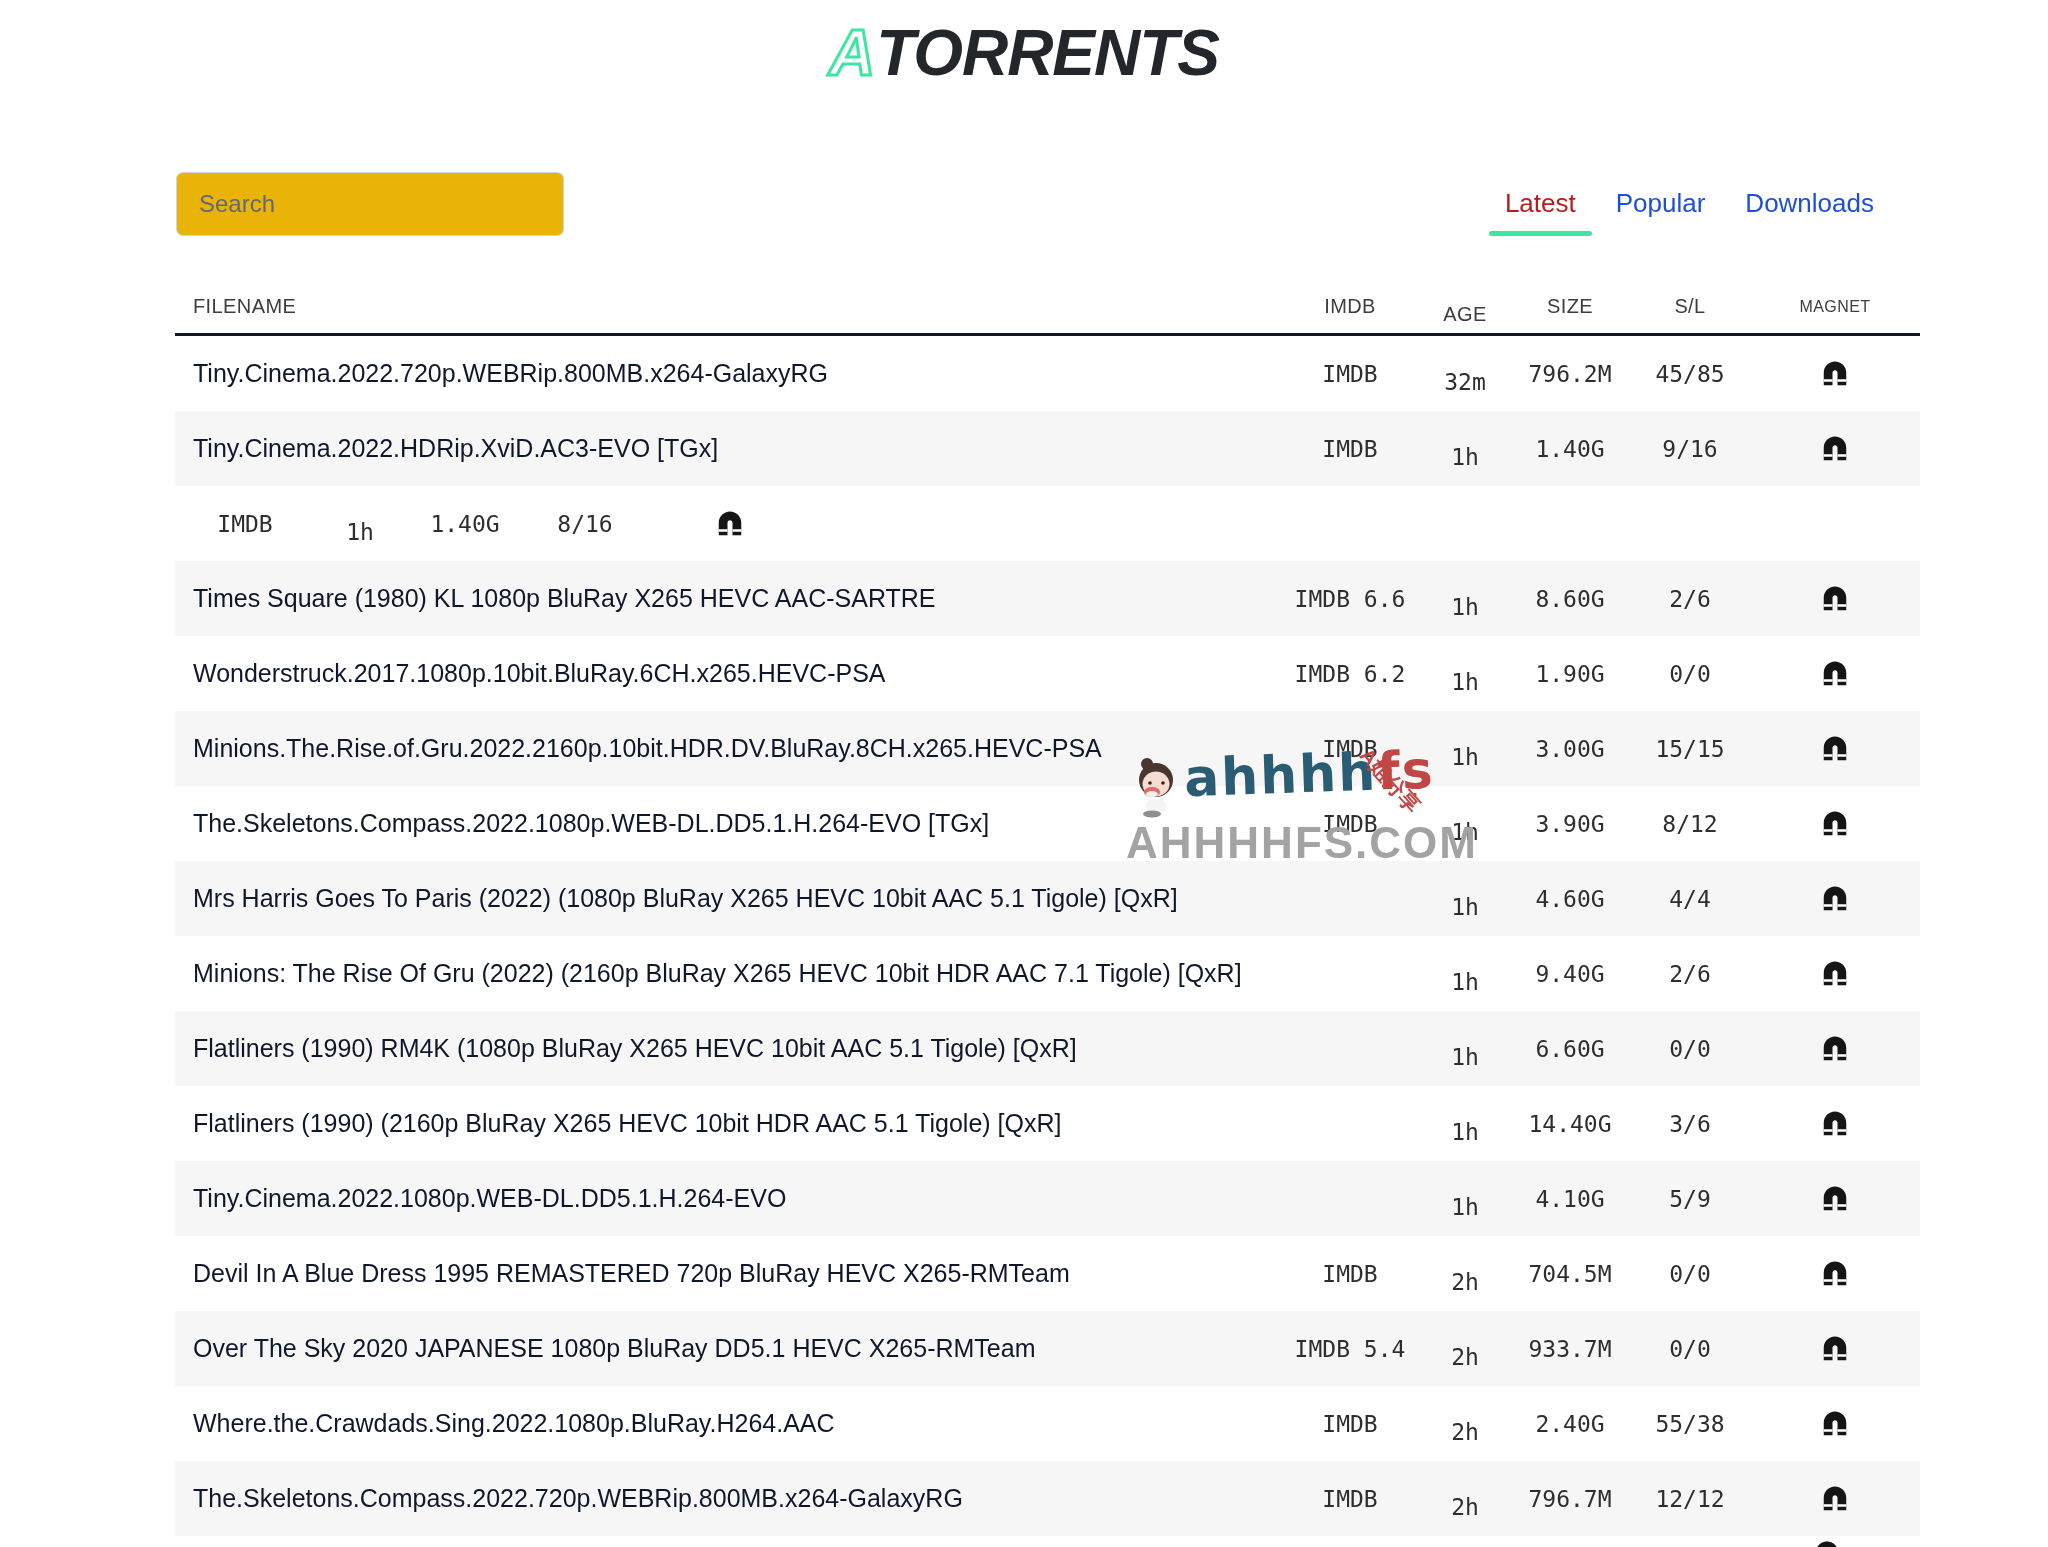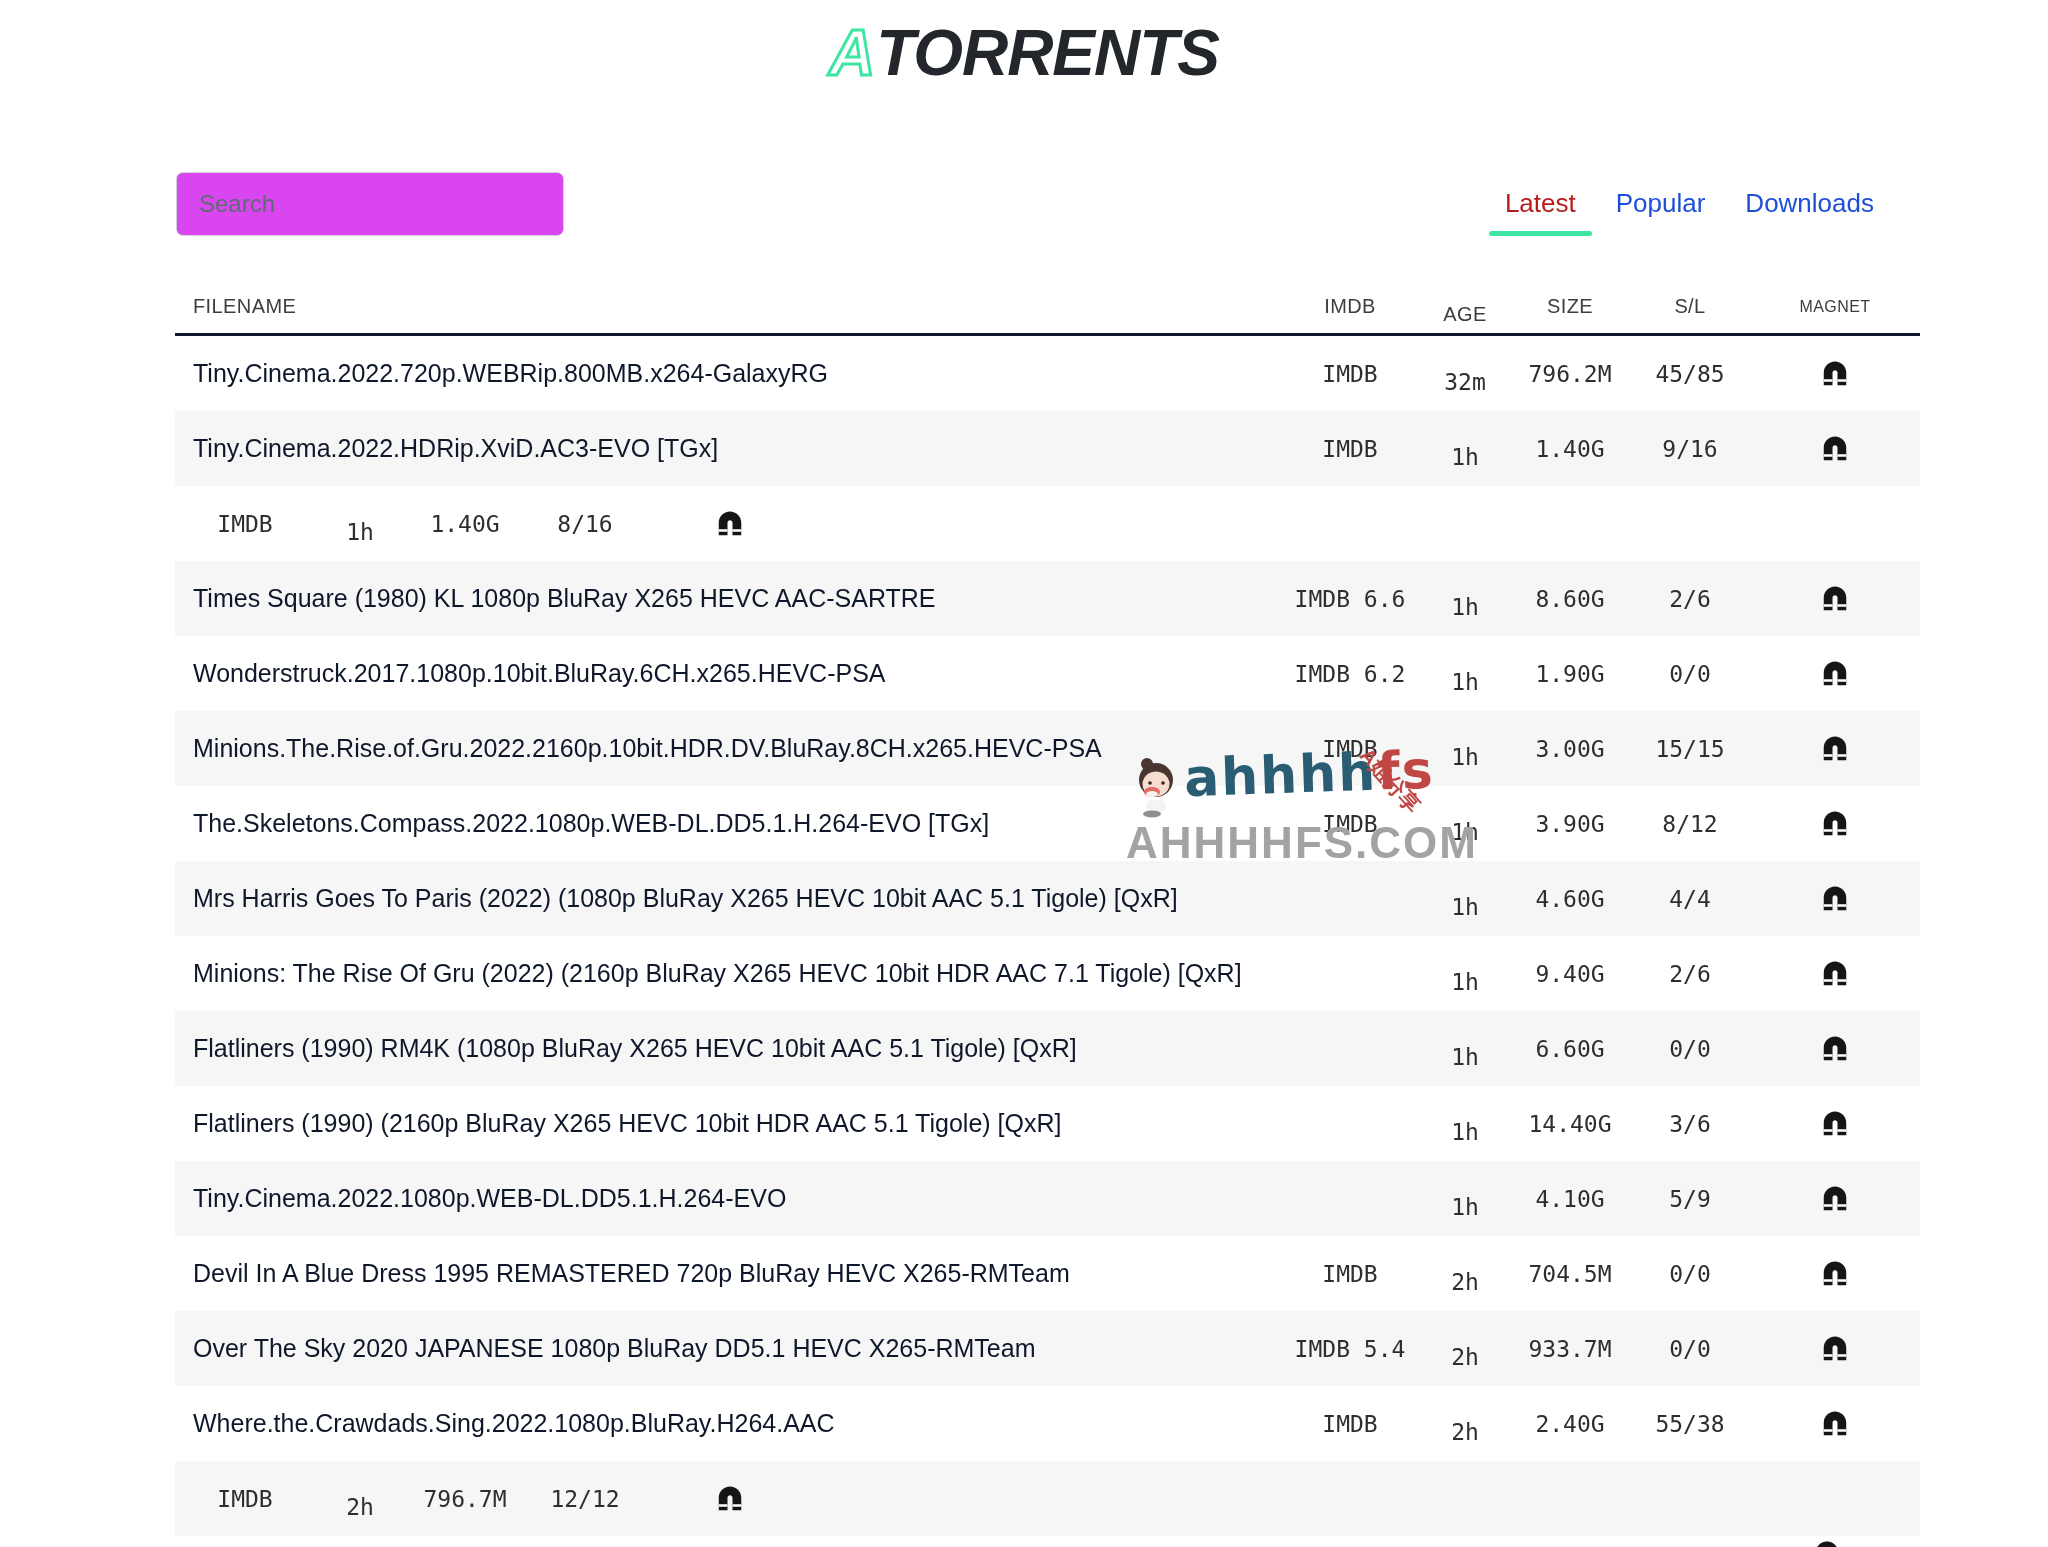--- a/index.html
+++ b/index.html
@@ -19,21 +19,21 @@
     color:#ffffff;
     -webkit-text-stroke:3px var(--accent,#3ee6a2);
     text-stroke:3px var(--accent,#3ee6a2);
     margin-right:2px;
   }
 
   
   .search-input {
     position:absolute; left:176px; top:172px; width:388px; height:64px;
     border:1px solid #d0d5da; border-radius:7px; padding:0 22px;
-    font-size:24px; color:#333; outline:none; background:#d946ef;
+    font-size:24px; color:#333; outline:none; background:#eab308;
     font-family:"Liberation Sans", sans-serif;
   }
   .search-input::placeholder { color:#5f6a75; opacity:1; }
 
   .tabs {
     position:absolute; top:170px; right:156px; height:66px;
     display:flex; align-items:stretch; gap:4px;
   }
   .tab {
     position:relative; display:flex; align-items:center; justify-content:center;
@@ -364,20 +364,21 @@
         <svg width="30" height="32" viewBox="0 0 24 24">
           <path d="M12 2c-5 0-9 4-9 9v10h7V11c0-1.2.9-2 2-2s2 .8 2 2v10h7V11c0-5-4-9-9-9z" fill="#151515"></path>
           <rect x="3" y="16.2" width="7" height="2" fill="#fff"></rect>
           <rect x="14" y="16.2" width="7" height="2" fill="#fff"></rect>
         </svg>
       </a>
     </div>
   </div>
 
   <div class="trow">
+    <div class="c-file">The.Skeletons.Compass.2022.720p.WEBRip.800MB.x264-GalaxyRG</div>
     <div class="c-imdb mono">IMDB</div>
     <div class="c-age mono">2h</div>
     <div class="c-size mono">796.7M</div>
     <div class="c-sl mono">12/12</div>
     <div class="c-magnet">
       <a class="magnet-link">
         <svg width="30" height="32" viewBox="0 0 24 24">
           <path d="M12 2c-5 0-9 4-9 9v10h7V11c0-1.2.9-2 2-2s2 .8 2 2v10h7V11c0-5-4-9-9-9z" fill="#151515"></path>
           <rect x="3" y="16.2" width="7" height="2" fill="#fff"></rect>
           <rect x="14" y="16.2" width="7" height="2" fill="#fff"></rect>

